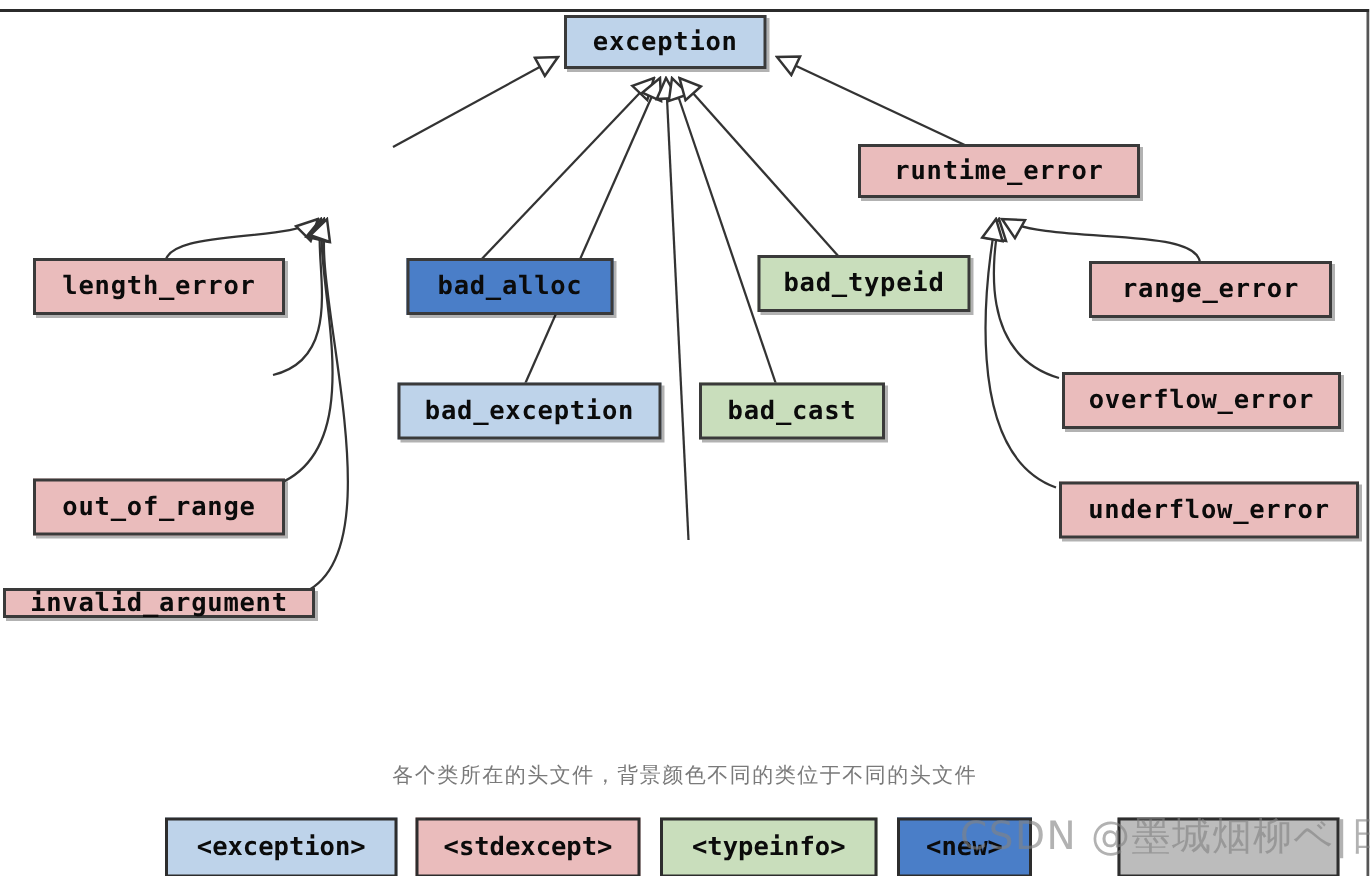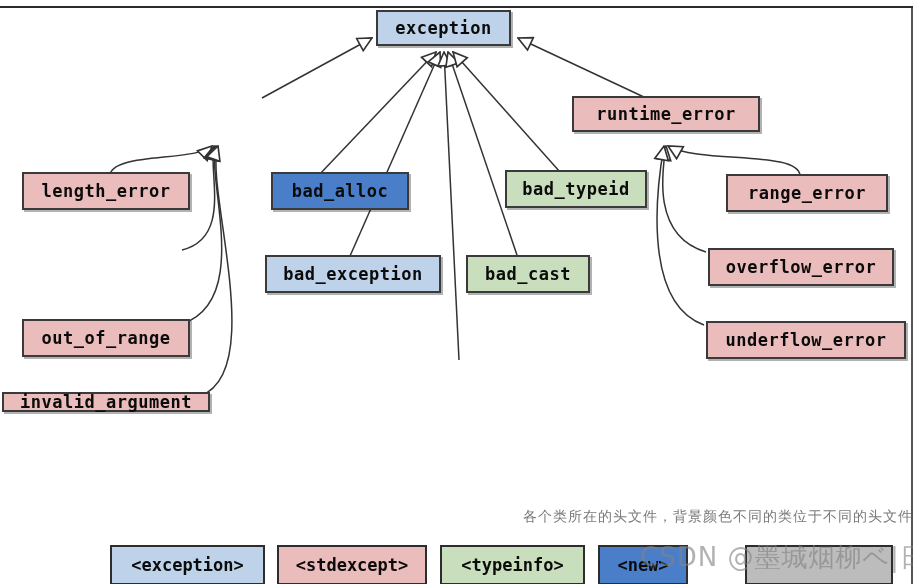--- a/index.html
+++ b/index.html
@@ -23,21 +23,21 @@
     letter-spacing:.5px;white-space:nowrap;
     box-shadow:2px 2px 0 rgba(0,0,0,.30);
   }
   .c-lightblue{background:#bed3ea;}
   .c-blue{background:#4a7ec8;}
   .c-pink{background:#eabcbc;}
   .c-green{background:#c9debc;}
   .c-gray{background:#bcbcbc;}
 
   .caption{
-    position:absolute;left:0;top:508px;width:913px;text-align:right;
+    position:absolute;left:0;top:508px;width:913px;text-align:center;
     font-family:"DejaVu Sans","Liberation Sans",sans-serif;
     font-size:14px;color:#7a7a7a;letter-spacing:1px;
   }
 
   .legend-node{
     position:absolute;box-sizing:border-box;height:40px;
     border:2px solid #2d2d2d;
     display:flex;align-items:center;justify-content:center;
     font-family:"DejaVu Sans Mono",monospace;
     font-weight:bold;font-size:17px;color:#0b0b0b;

